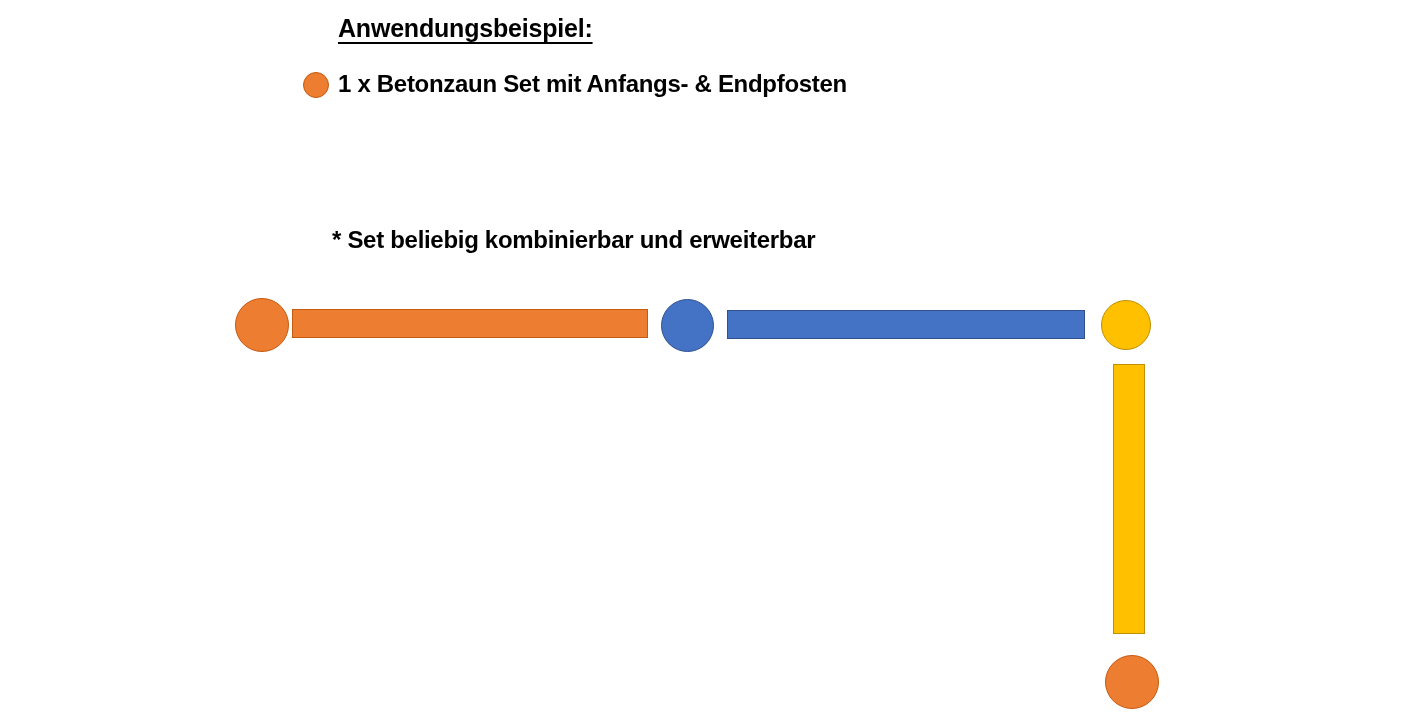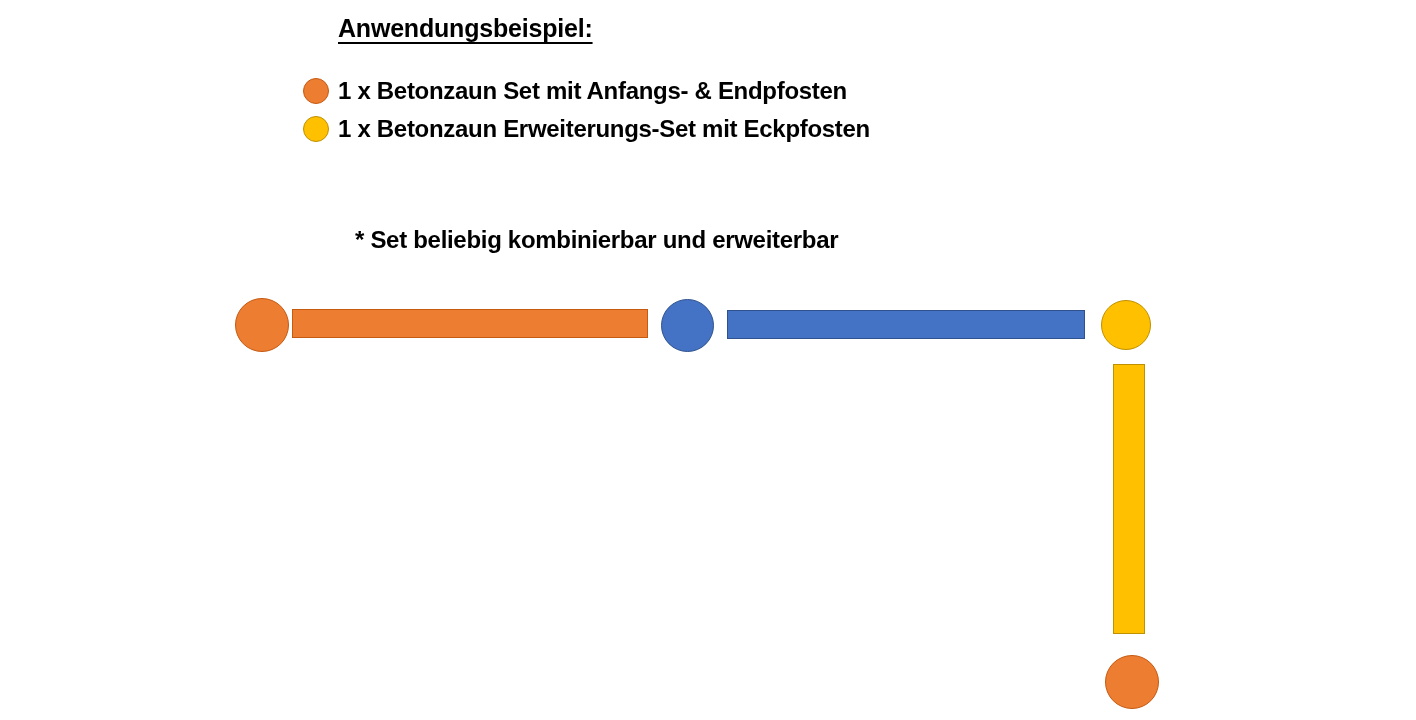--- a/index.html
+++ b/index.html
@@ -42,21 +42,21 @@
   .legend {
     position: absolute;
     left: 303px;
     top: 72px;
     width: 760px;
   }
   .legend-row {
     position: relative;
     height: 38px;
     display: flex;
-    align-items: center;
+    align-items: flex-start;
   }
   .legend-dot {
     width: 26px;
     height: 26px;
     border-radius: 50%;
     flex: 0 0 auto;
     box-sizing: border-box;
   }
   .legend-dot.orange { background: #ED7D31; border: 1px solid #C55A11; }
   .legend-dot.blue   { background: #4472C4; border: 1px solid #2F528F; }
@@ -66,21 +66,21 @@
     font-size: 24px;
     font-weight: bold;
     letter-spacing: -0.3px;
     white-space: nowrap;
     line-height: 1;
   }
 
   
   .footnote {
     position: absolute;
-    left: 355px;
+    left: 332px;
     top: 226px;
     font-size: 24px;
     font-weight: bold;
     letter-spacing: -0.3px;
     white-space: nowrap;
   }
 
   
   .shape { position: absolute; box-sizing: border-box; }
 
@@ -110,24 +110,20 @@
   <div class="heading">Anwendungsbeispiel:</div>
 
   <div class="legend">
 
     <div class="legend-row">
       <span class="legend-dot orange"></span>
       <span class="legend-label">1 x Betonzaun Set mit Anfangs- &amp; Endpfosten</span>
     </div>
 
 
-    <div class="legend-row">
-      <span class="legend-dot yellow"></span>
-      <span class="legend-label">1 x Betonzaun Erweiterungs-Set mit Eckpfosten</span>
-    </div>
 
   </div>
 
   <div class="footnote">* Set beliebig kombinierbar und erweiterbar</div>
 
   <div class="shape post orange" id="post-start" title="Anfangspfosten" style="left: 235px; top: 298px; width: 54px; height: 54px; background: rgb(237, 125, 49);"></div>
 
   <div class="shape panel orange" id="panel-orange" title="Betonzaun Set" style="left: 292px; top: 309px; width: 356px; height: 29px; background: rgb(237, 125, 49);"></div>
 
   <div class="shape post blue" id="post-middle" title="Zwischenpfosten" style="left: 661px; top: 299px; width: 53px; height: 53px; background: rgb(68, 114, 196);"></div>

